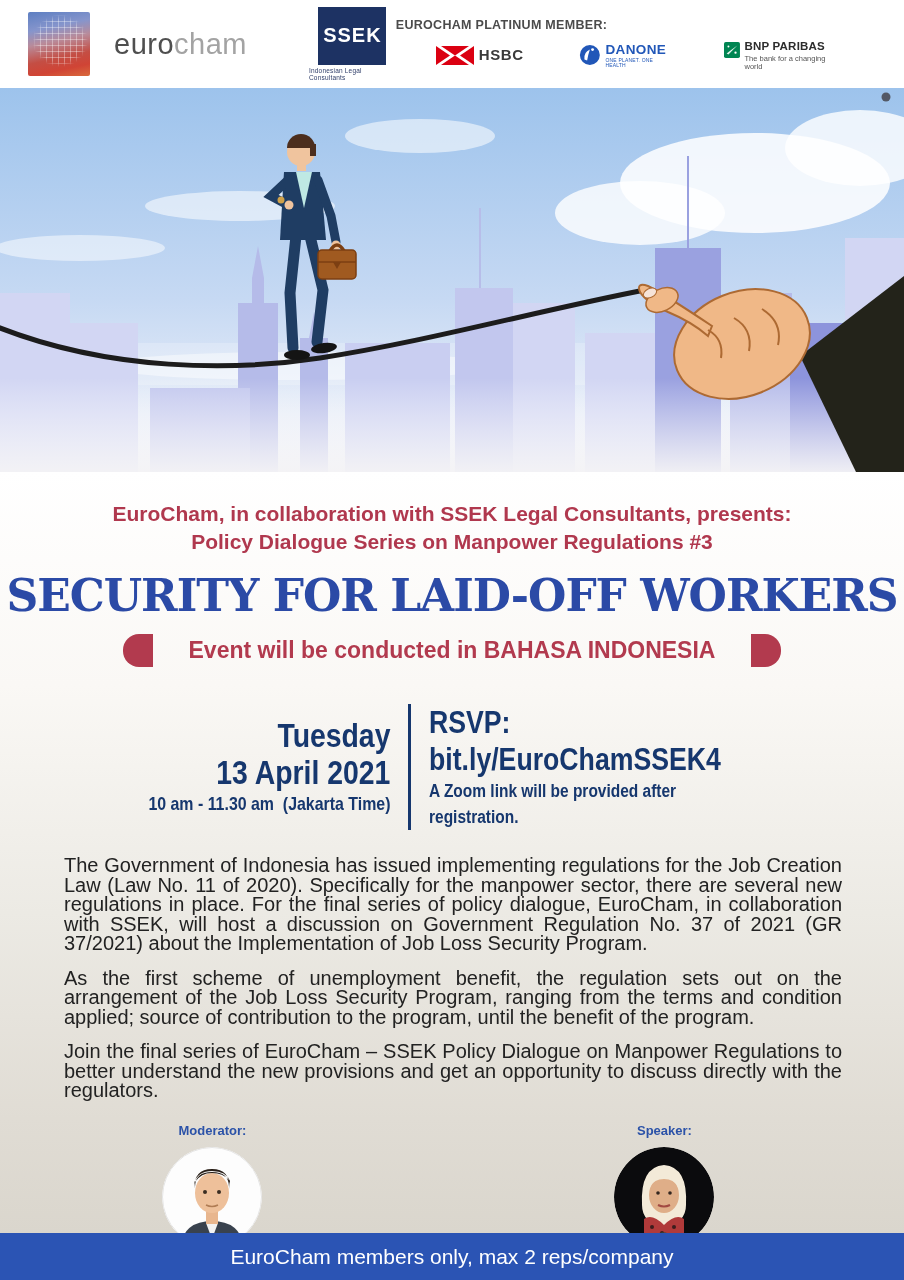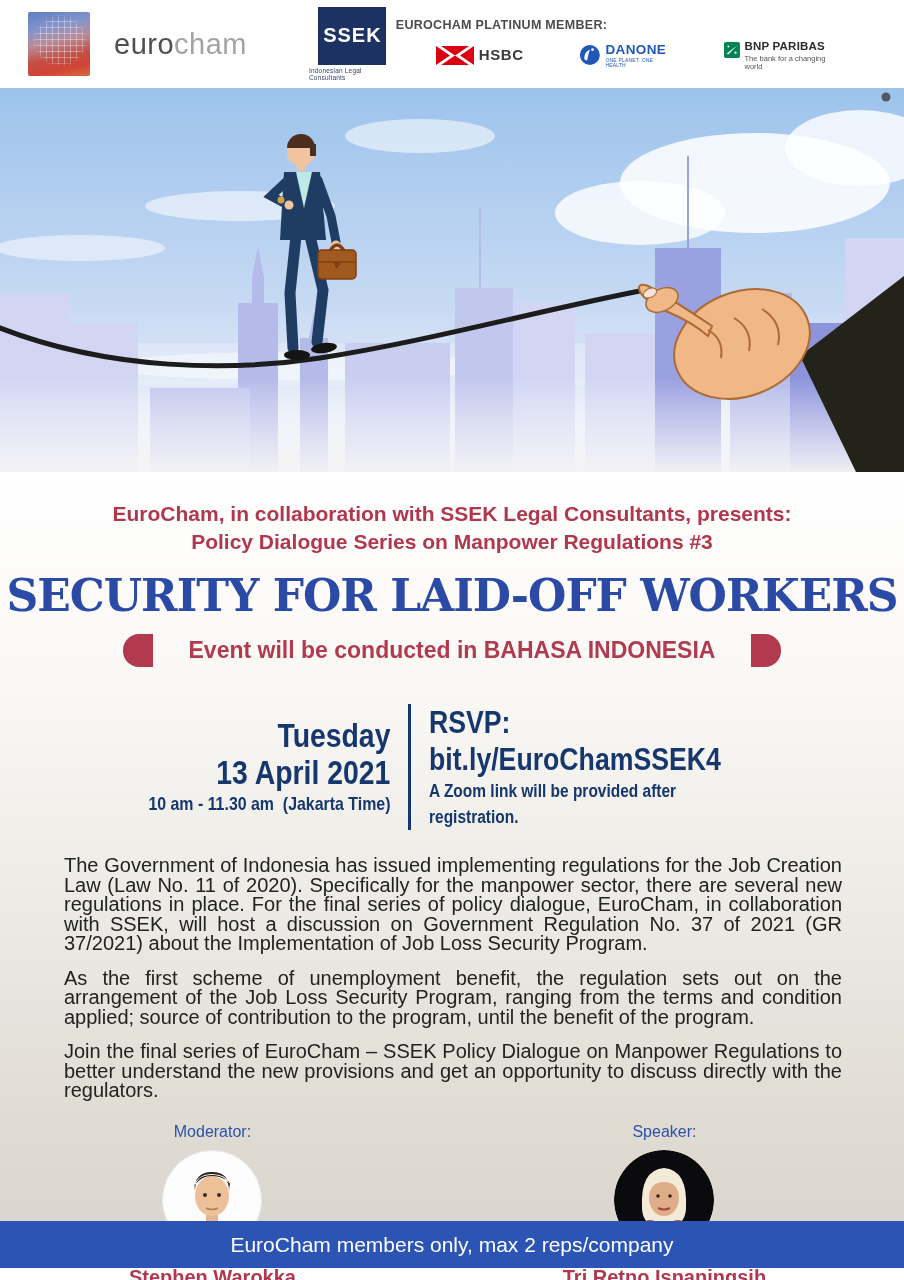--- a/index.html
+++ b/index.html
@@ -85,28 +85,28 @@
   .rsvp-label,.rsvp-link{ font-weight:bold; font-size:31px; line-height:37px; }
   .rsvp-note{ font-weight:bold; font-size:18px; line-height:26px; }
 
   .body-text{ margin:26px 62px 16px 64px; text-align:justify; color:#222; font-size:20px; line-height:19.5px; }
   .body-text p + p{ margin-top:15px; }
 
   .people{ margin-top:22px; display:flex; }
   .person-col{ display:flex; flex-direction:column; align-items:center; }
   .col-moderator{ width:47%; }
   .col-speaker{ width:53%; }
-  .role-label{ color:#2b52a8; font-weight:normal; font-size:16px; }
+  .role-label{ color:#2b52a8; font-weight:bold; font-size:13px; }
   .photo{ width:100px; height:100px; border-radius:50%; margin-top:9px; overflow:hidden; flex:0 0 auto; }
   .person-name{ margin-top:16px; color:#b0384e; font-weight:bold; font-size:20px; }
   .person-title{ margin-top:5px; color:#1a1a1a; font-size:16.5px; line-height:21px; max-width:430px; }
 
   
   .footer{
-    position:absolute; left:0; bottom:12px; width:904px; height:47px;
+    position:absolute; left:0; bottom:0; width:904px; height:47px;
     background:#2b54b4; color:#fff; display:flex; align-items:center; justify-content:center;
     font-size:21px;
   }
 </style>
 </head>
 <body>
 
 <div class="page">
 
   <div class="header">

